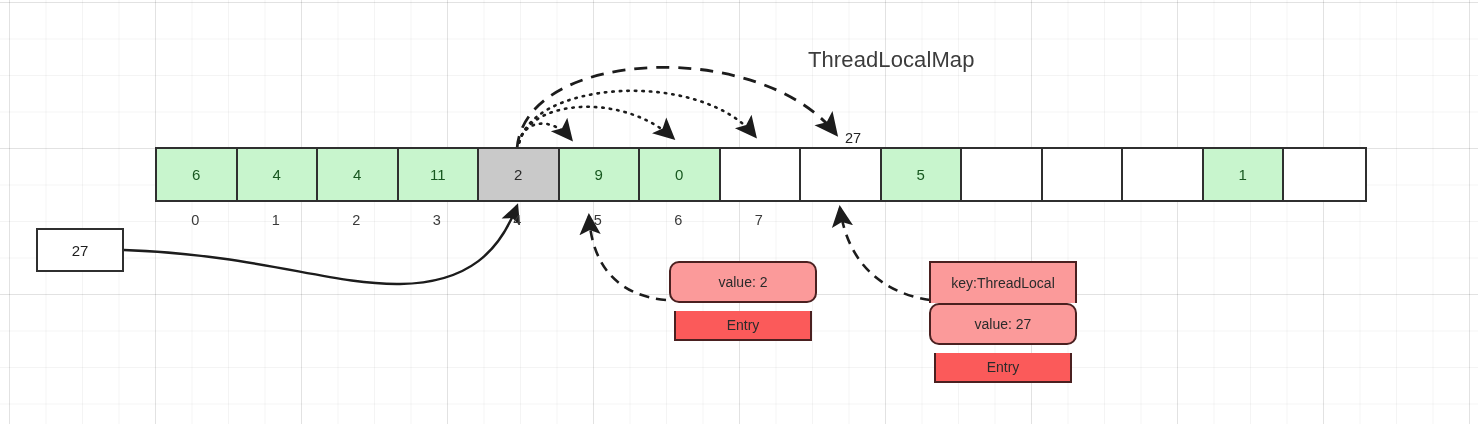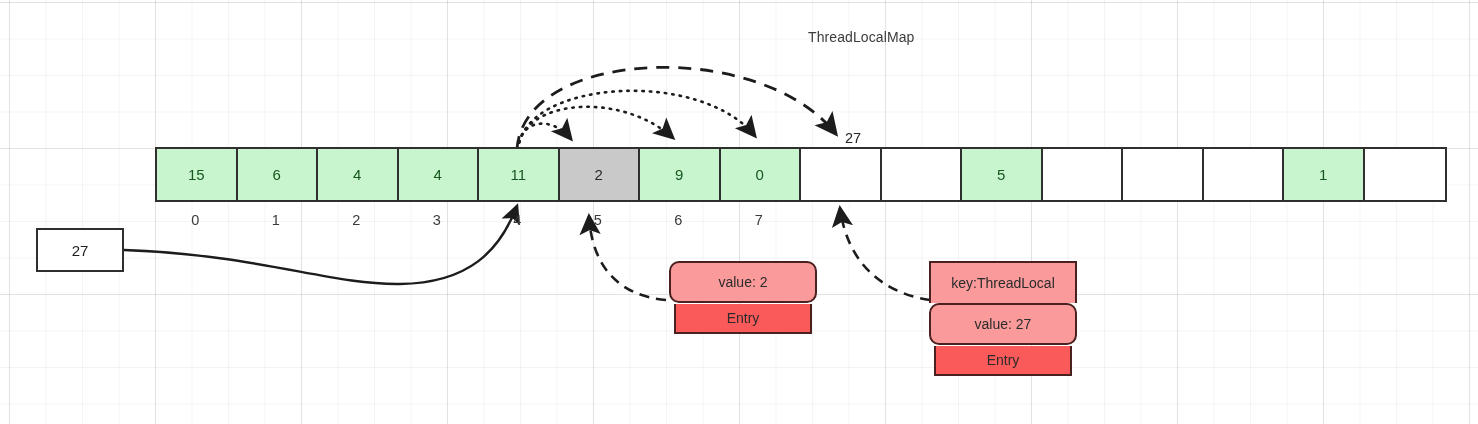--- a/index.html
+++ b/index.html
@@ -30,22 +30,22 @@
     position: absolute;
     left: 0; top: 0;
     width: 1478px;
     height: 424px;
     pointer-events: none;
   }
   
   .diagram-title {
     position: absolute;
     left: 808px;
-    top: 29px;
-    font-size: 14px;
+    top: 47px;
+    font-size: 22px;
     color: #3c3c3c;
     letter-spacing: 0.1px;
     white-space: nowrap;
   }
   
   #array {
     position: absolute;
     left: 155px;
     top: 147px;
     display: flex;
@@ -116,21 +116,21 @@
     justify-content: center;
     font-size: 14px;
     color: #2b2b2b;
     white-space: nowrap;
   }
   .entry-row.second {
     border-bottom: 2px solid #4a2020;
     border-radius: 10px;
   }
   .entry-tag {
-    margin: 1px auto;
+    margin: 8px auto;
     width: 138px;
     height: 30px;
     box-sizing: border-box;
     border: 2px solid #4a2020;
     border-top: none;
     background: #fb5a5a;
     display: flex;
     align-items: center;
     justify-content: center;
     font-size: 14px;
@@ -167,23 +167,20 @@
     <path d="M517,149 C 524,48 760,38 836,134" fill="none" stroke="#1c1c1c" stroke-width="2.8" stroke-dasharray="13 9" marker-end="url(#arrowhead)"></path>
 
     <path d="M666,300 C 620,296 592,268 589,216" fill="none" stroke="#1c1c1c" stroke-width="2.6" stroke-dasharray="10 7" marker-end="url(#arrowhead)"></path>
 
     <path d="M930,300 C 888,294 848,268 840,208" fill="none" stroke="#1c1c1c" stroke-width="2.6" stroke-dasharray="10 7" marker-end="url(#arrowhead)"></path>
   </svg>
 
   <div class="diagram-title">ThreadLocalMap</div>
 
   <div id="array">
-    <div class="cell green">
-      <span>15</span>
-    </div>
     <div class="cell green">
       <span>6</span>
     </div>
     <div class="cell green">
       <span>4</span>
     </div>
     <div class="cell green">
       <span>4</span>
     </div>
     <div class="cell green">

